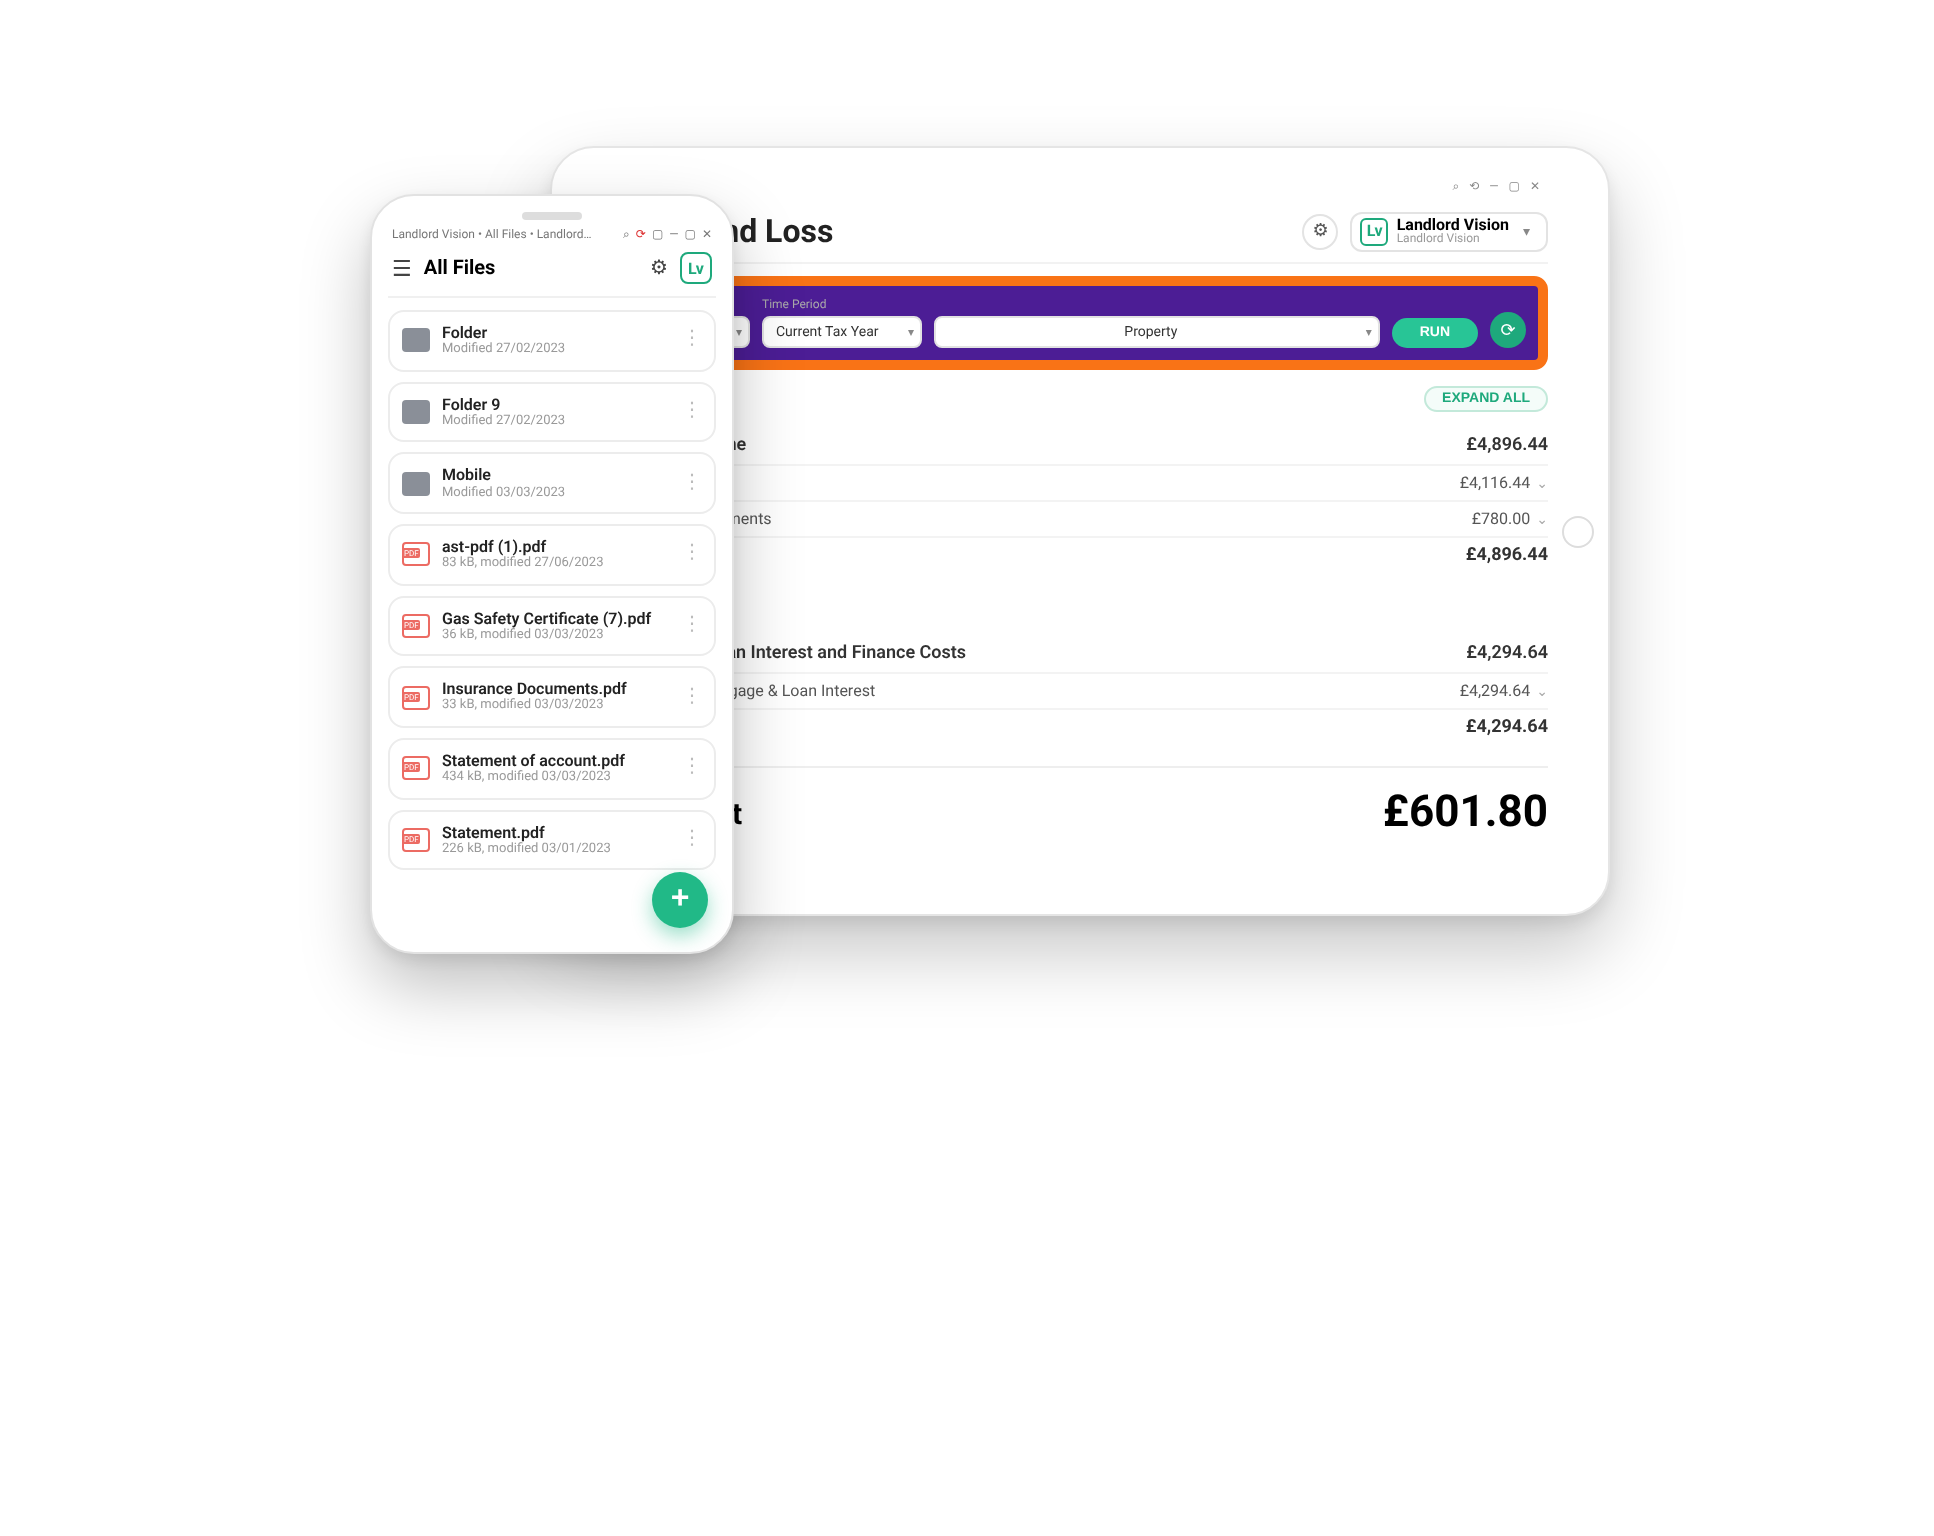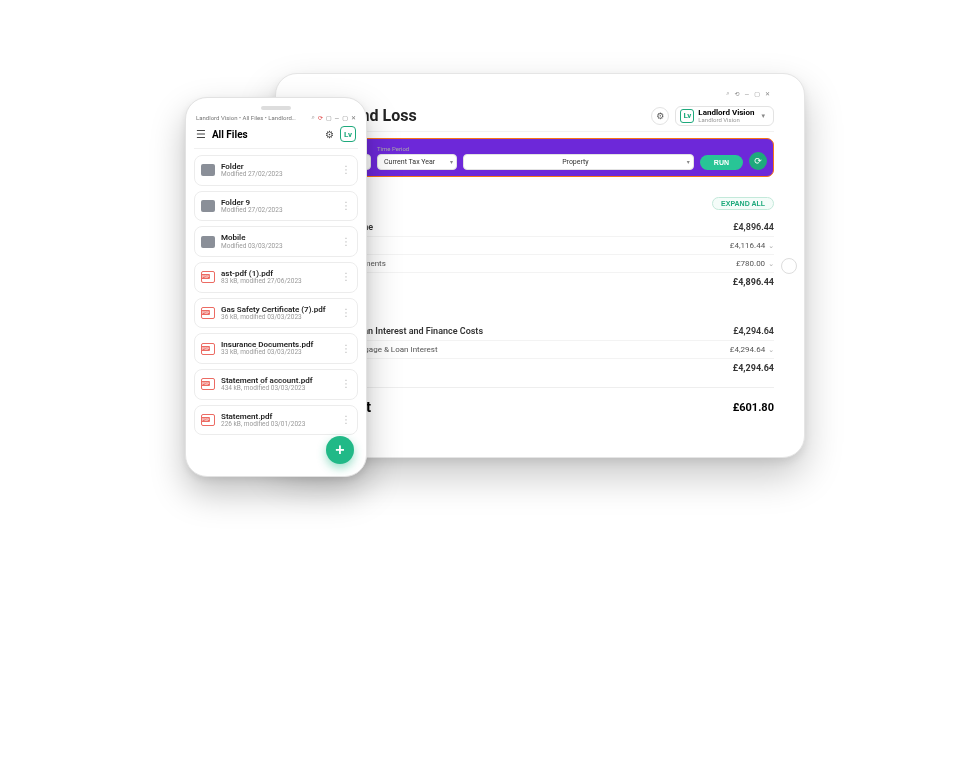--- a/index.html
+++ b/index.html
@@ -68,28 +68,28 @@
     display:flex;align-items:center;justify-content:center;color:#1ea97c;font-size:8px;font-weight:700;
   }
   .tablet .account-chip .name { font-weight:700; font-size:8px; line-height:1;}
   .tablet .account-chip .sub { font-size:6px; color:#999; line-height:1;}
   .tablet .gear-btn {
     width:18px;height:18px;border:1px solid #e3e3e3;border-radius:50%;
     display:flex;align-items:center;justify-content:center;font-size:9px;color:#555;margin-right:6px;
   }
   .tablet .title-right { display:flex; align-items:center; }
   .tablet .filters {
-    background:#6d28d9;
-    border:1px solid #f97316;
+    background:#4c1d95;
+    border:5px solid #f97316;
     border-radius:7px;
     padding:6px;
     display:flex;
     gap:6px;
     align-items:flex-end;
-    margin-bottom:16px;
+    margin-bottom:4px;
   }
   .tablet .filter { display:flex; flex-direction:column; gap:2px; }
   .tablet .filter label { font-size:6px; color:#aaa; }
   .tablet .filter .sel {
     border:1px solid #e2e2e2; border-radius:4px;
     font-size:7px; padding:3px 12px 3px 6px; color:#333;
     position:relative; min-width:58px; background:#fff;
   }
   .tablet .filter .sel::after {
     content:"▾"; position:absolute; right:3px; top:3px; font-size:6px; color:#888;
@@ -117,21 +117,21 @@
   .tablet .row .val { display:flex; align-items:center; gap:3px; }
   .tablet .row .chev { font-size:7px; color:#aaa; }
   .tablet .row.sub { font-size:8px; color:#555; }
   .tablet .row.total { font-weight:700; border-bottom:none; }
   .tablet .row.head { font-weight:600; }
   .tablet .net-row {
     display:flex; justify-content:space-between; align-items:center;
     border-top:1px solid #eee; padding-top:10px; margin-top:6px;
   }
   .tablet .net-row h3 { font-size:15px; font-weight:700; }
-  .tablet .net-row .amt { font-size:11px; font-weight:700; }
+  .tablet .net-row .amt { font-size:22px; font-weight:700; }
   .tablet .underline { width:60px; height:2px; background:#1ea97c; margin-top:6px; }
 
   
   .phone {
     position:absolute;
     left:185px;
     top:97px;
     width:182px;
     height:380px;
     background:#fff;

